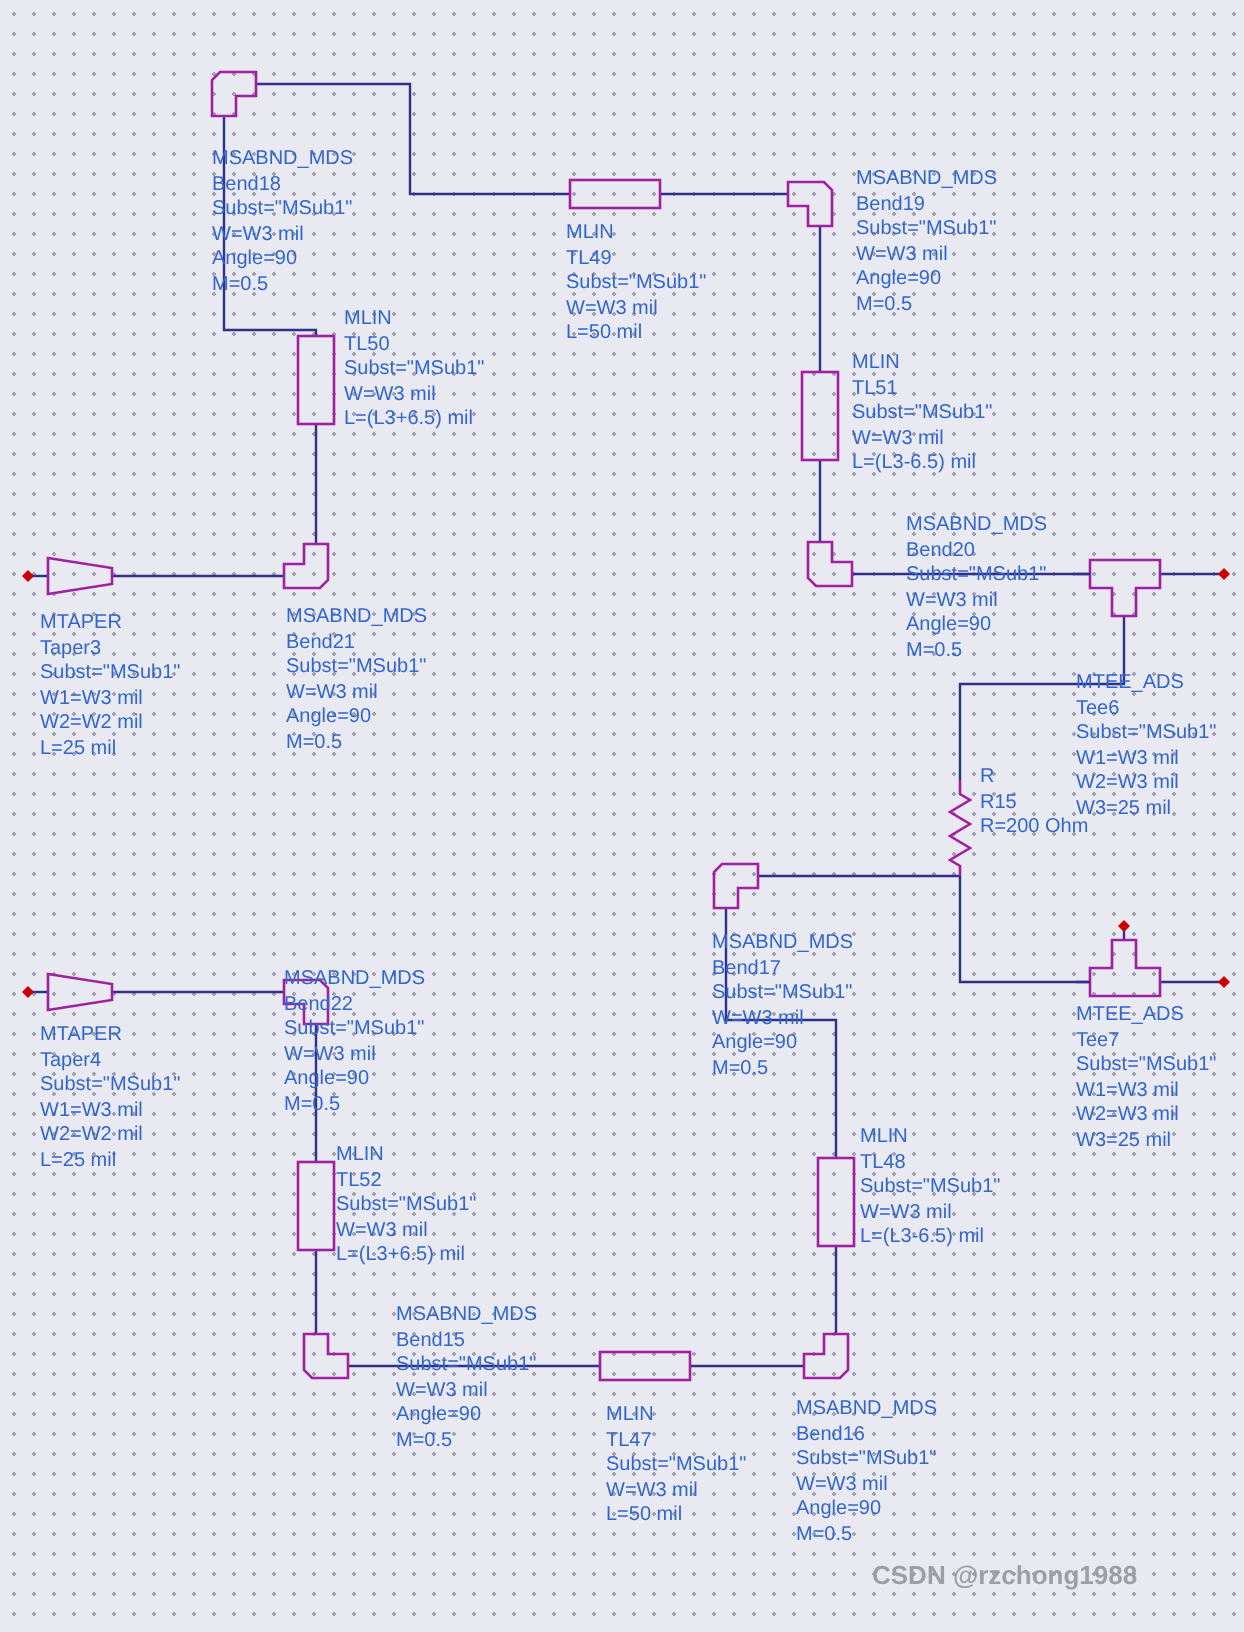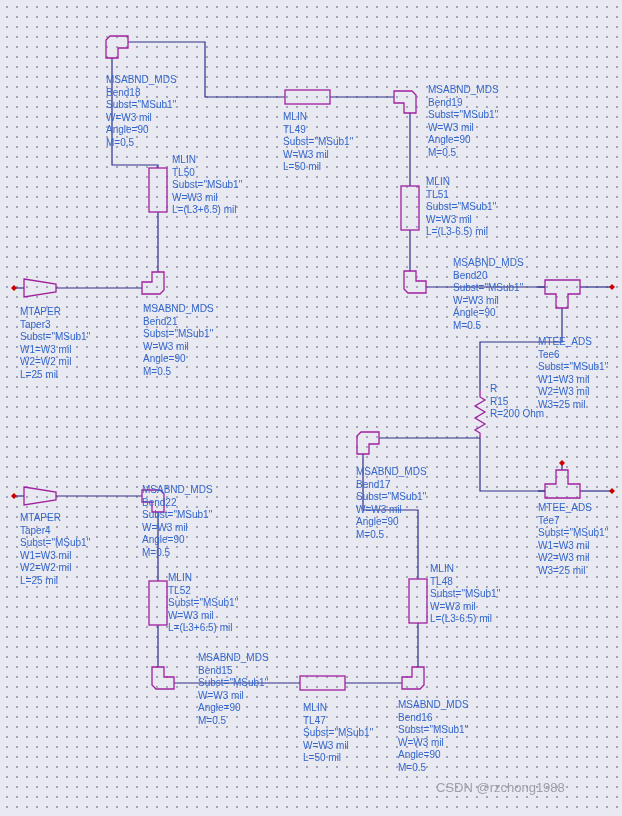--- a/index.html
+++ b/index.html
@@ -5,21 +5,21 @@
   html,body{margin:0;padding:0;background:#ffffff;}
   #canvas{
     position:relative;width:622px;height:816px;overflow:hidden;
     background-color:#e9e9f1;
     background-image:radial-gradient(circle,#a2a2b4 0.8px,transparent 0.95px);
     background-size:10px 10px;background-position:2px 2px;
     font-family:"Liberation Sans",sans-serif;
   }
   #schematic-svg{position:absolute;left:0;top:0;}
   .lbl{position:absolute;font-size:10px;line-height:12.5px;color:#3366cc;white-space:nowrap;letter-spacing:0px;}
-  .watermark{position:absolute;left:436px;top:780px;font-size:13px;color:#9e9ea6;}
+  .watermark{position:absolute;left:436px;top:780px;font-size:13px;color:#9e9ea6;font-weight:bold;}
   .wire{fill:none;stroke:#30308a;stroke-width:1.2;}
   .sym{fill:none;stroke:#a020a0;stroke-width:1.3;}
   .pinmark{fill:#cc0000;stroke:none;}
 </style>
 </head>
 <body>
 
 <div id="canvas">
   <svg id="schematic-svg" width="622" height="816">
       <g>

